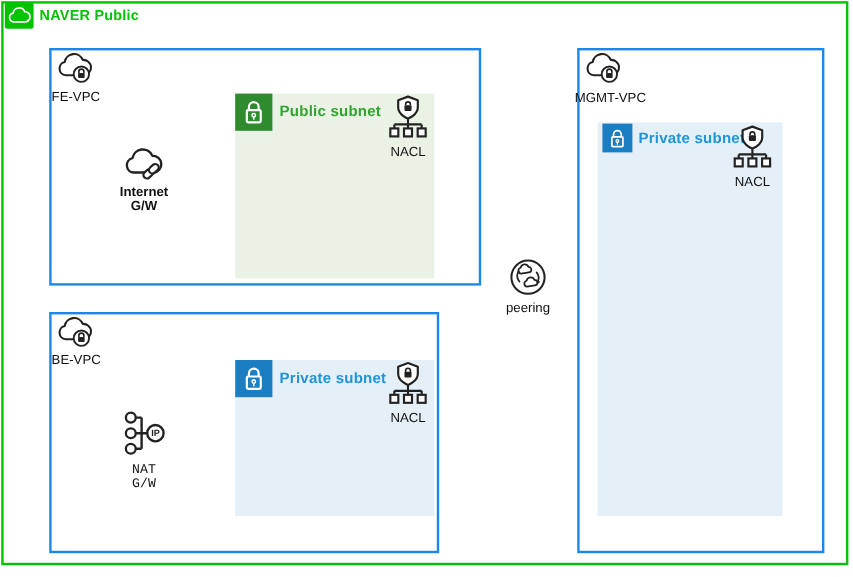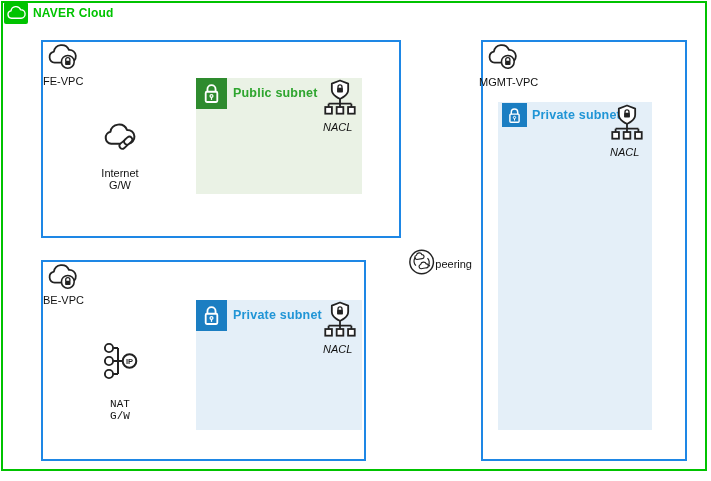--- a/index.html
+++ b/index.html
@@ -23,42 +23,42 @@
   .vpc{position:absolute;border:2px solid var(--vpc-border);background:#fff;}
   #vpc-fe{left:41px;top:40px;width:360px;height:198px;}
   #vpc-be{left:41px;top:260px;width:325px;height:201px;}
   #vpc-mgmt{left:481px;top:40px;width:206px;height:421px;}
   .vpc-cloud{position:absolute;left:3px;top:1px;width:34px;height:28px;color:var(--ink);}
   .vpc-label{position:absolute;left:0;font-size:11px;color:#111;white-space:nowrap;}
   #vpc-fe .vpc-label{top:33px;}
   #vpc-be .vpc-label{top:32px;}
   #vpc-mgmt .vpc-label{top:34px;left:-4px;}
   .subnet{position:absolute;}
-  #subnet-fe{left:153px;top:36px;width:166px;height:116px;background:var(--public-fill);}
+  #subnet-fe{left:153px;top:36px;width:166px;height:154px;background:var(--public-fill);}
   #subnet-be{left:153px;top:38px;width:166px;height:130px;background:var(--private-fill);}
   #subnet-mgmt{left:15px;top:60px;width:154px;height:328px;background:var(--private-fill);}
   .subnet-icon{position:absolute;left:0;top:0;width:31px;height:31px;display:flex;align-items:center;justify-content:center;color:#fff;}
   #subnet-fe .subnet-icon{background:var(--public-icon);}
   #subnet-be .subnet-icon{background:var(--private-icon);}
   #subnet-mgmt .subnet-icon{background:var(--private-icon);left:4px;top:1px;width:25px;height:24px;}
   .subnet-label{position:absolute;left:37px;top:8px;font-size:12.5px;font-weight:bold;letter-spacing:.2px;white-space:nowrap;}
   #subnet-fe .subnet-label{color:var(--public-text);}
   #subnet-be .subnet-label,#subnet-mgmt .subnet-label{color:var(--private-text);}
   #subnet-mgmt .subnet-label{left:34px;top:6px;}
-  .nacl{position:absolute;width:34px;display:flex;flex-direction:column;align-items:flex-start;color:var(--ink);font-style:italic;}
+  .nacl{position:absolute;width:34px;display:flex;flex-direction:column;align-items:center;color:var(--ink);}
   #subnet-fe .nacl,#subnet-be .nacl{left:127px;top:1px;}
   #subnet-mgmt .nacl{left:112px;top:2px;}
   .nacl-label{font-size:11px;color:#111;margin-top:4px;}
   .gw{position:absolute;left:41px;width:72px;display:flex;flex-direction:column;align-items:center;color:var(--ink);}
   #vpc-fe .gw{top:80px;}
-  #vpc-be .gw{top:80px;gap:12px;}
+  #vpc-be .gw{top:80px;}
   .gw-label{font-size:11px;line-height:12px;color:#111;text-align:center;}
-  #vpc-fe .gw-label{margin-top:13px;}
+  #vpc-fe .gw-label{font-weight:bold;}
   #vpc-be .gw-label{margin-top:6px;font-family:Liberation Mono, monospace;}
-  .peering{position:absolute;left:408px;top:246px;width:64px;display:flex;flex-direction:row;align-items:center;color:var(--ink);}
+  .peering{position:absolute;left:408px;top:215px;width:64px;display:flex;flex-direction:column;align-items:center;color:var(--ink);}
   .peering-label{font-size:11px;color:#111;margin-top:4px;}
 </style>
 </head>
 <body>
 
 <svg width="0" height="0" style="position:absolute" aria-hidden="true">
   <symbol id="i-cloud" viewBox="0 0 24 20">
     <path d="M6.3 16.5 A4.6 4.6 0 0 1 5.7 7.4 A6.3 6.3 0 0 1 17.8 6 A4.1 4.1 0 0 1 18.4 16.5 Z" fill="none" stroke="currentColor" stroke-width="1.7" stroke-linejoin="round"></path>
   </symbol>
   <symbol id="i-vpc" viewBox="0 0 38 32">
@@ -101,21 +101,21 @@
 </svg>
 
 <div id="canvas">
   <div class="frame"></div>
 
   <div class="logo">
     <svg width="20" height="16">
         <use href="#i-cloud"></use>
       </svg>
   </div>
-  <div class="brand">NAVER Cloud</div>
+  <div class="brand">NAVER Public</div>
 
   <div class="vpc" id="vpc-fe">
     <svg class="vpc-cloud">
         <use href="#i-vpc"></use>
       </svg>
     <div class="vpc-label">FE-VPC</div>
 
     <div class="subnet" id="subnet-fe">
       <div class="subnet-icon">
         <svg width="29" height="29">

